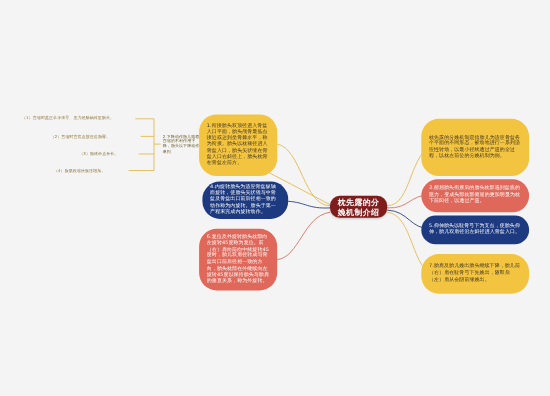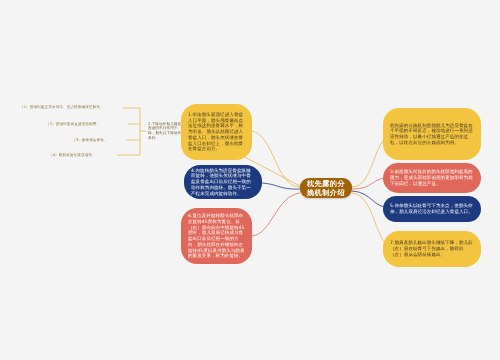--- a/index.html
+++ b/index.html
@@ -17,21 +17,21 @@
     display:flex;align-items:center;justify-content:center;
     text-align:left;
     line-height:1.28;
     letter-spacing:.1px;
     word-break:break-all;
     overflow:hidden;
   }
   .node .txt{display:block;width:100%;}
 
   .n-center{
-    background:#a16207;color:#ffffff;border-radius:9px;
+    background:#7f1d1d;color:#ffffff;border-radius:9px;
     font-size:7.2px;font-weight:bold;text-align:center;
     padding:4px 7px;box-shadow:0 1px 2px rgba(0,0,0,.18);
   }
   .n-center .txt{text-align:center;letter-spacing:.4px;}
 
   .n-yellow{background:#f3c43f;color:#3d3322;border-radius:16px;padding:6px 7px;font-size:4.5px;}
   .n-red{background:#e0685a;color:#ffffff;border-radius:16px;padding:6px 7px;font-size:4.5px;}
   .n-navy{background:#1d3a80;color:#ffffff;border-radius:16px;padding:6px 7px;font-size:4.5px;}
   .n-plain{color:#8a7338;font-size:3.6px;background:transparent;padding:1px 2px;}
   .n-plain-strong{color:#6f5c2e;font-size:3.6px;background:transparent;padding:1px 2px;}

